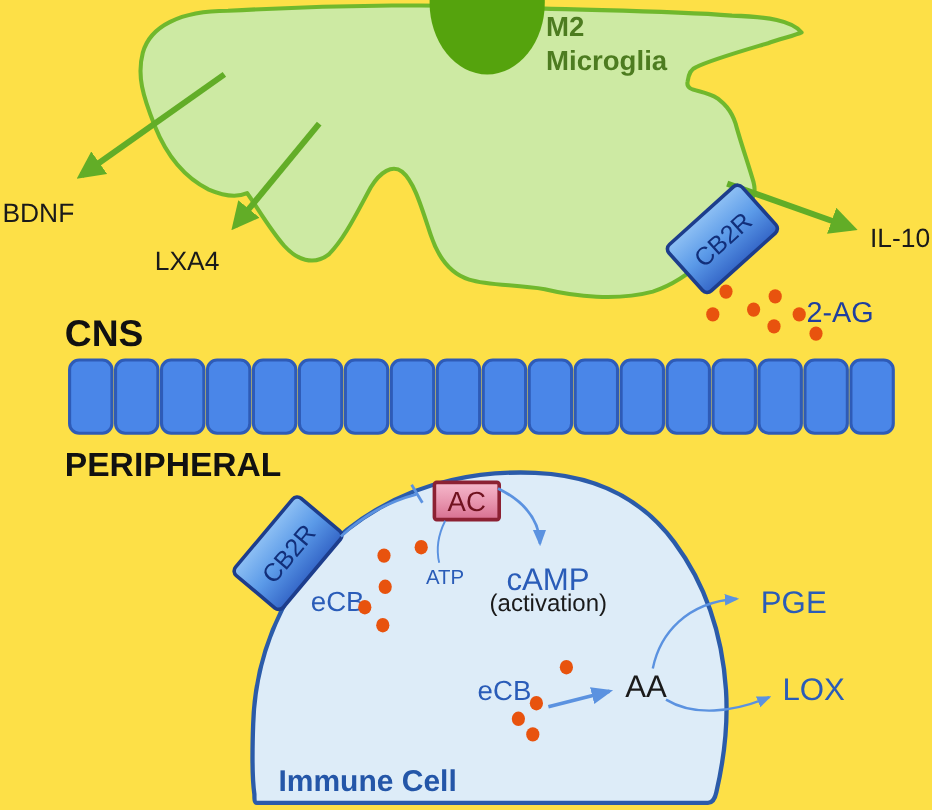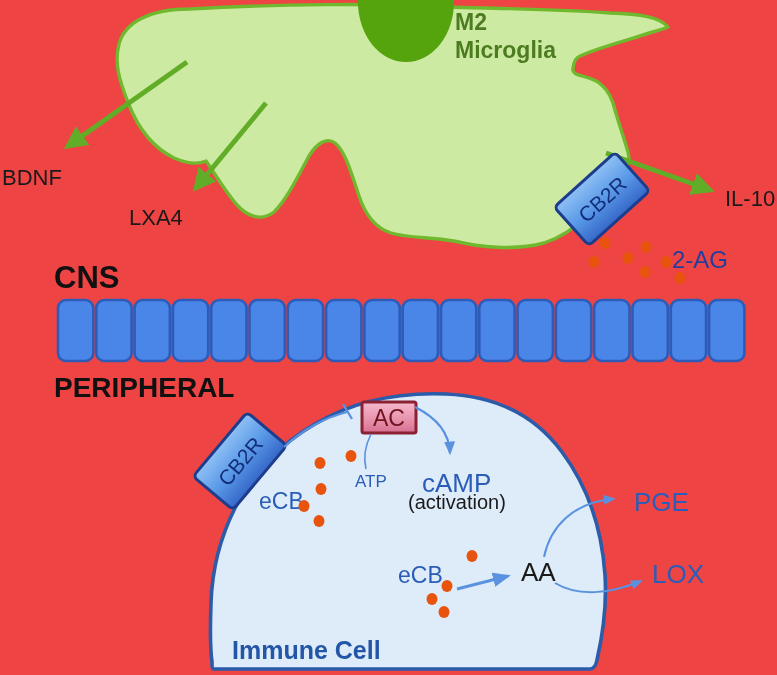--- a/index.html
+++ b/index.html
@@ -1,16 +1,16 @@
 <!DOCTYPE html>
 <html><head>
 <meta charset="utf-8">
 <style>
   html,body{margin:0;padding:0;background:#ffffff;}
-  .stage{position:relative;width:777px;height:675px;overflow:hidden;background:#ef4444;
+  .stage{position:relative;width:777px;height:675px;overflow:hidden;background:#fde047;
          font-family:"Liberation Sans", sans-serif;}
   svg{display:block;}
   text{font-family:"Liberation Sans", sans-serif;}
   .lbl-black{fill:#1a1a1a;font-size:22px;}
   .lbl-bold-black{fill:#111111;font-weight:700;}
   .lbl-blue{fill:#2a5cb8;}
   .lbl-darkblue{fill:#1f3f9f;}
   .lbl-green{fill:#4d7c20;font-weight:700;font-size:23px;}
   .receptor-text{fill:#122f7a;font-size:21px;}
   .ac-text{fill:#70121f;font-size:23px;}

